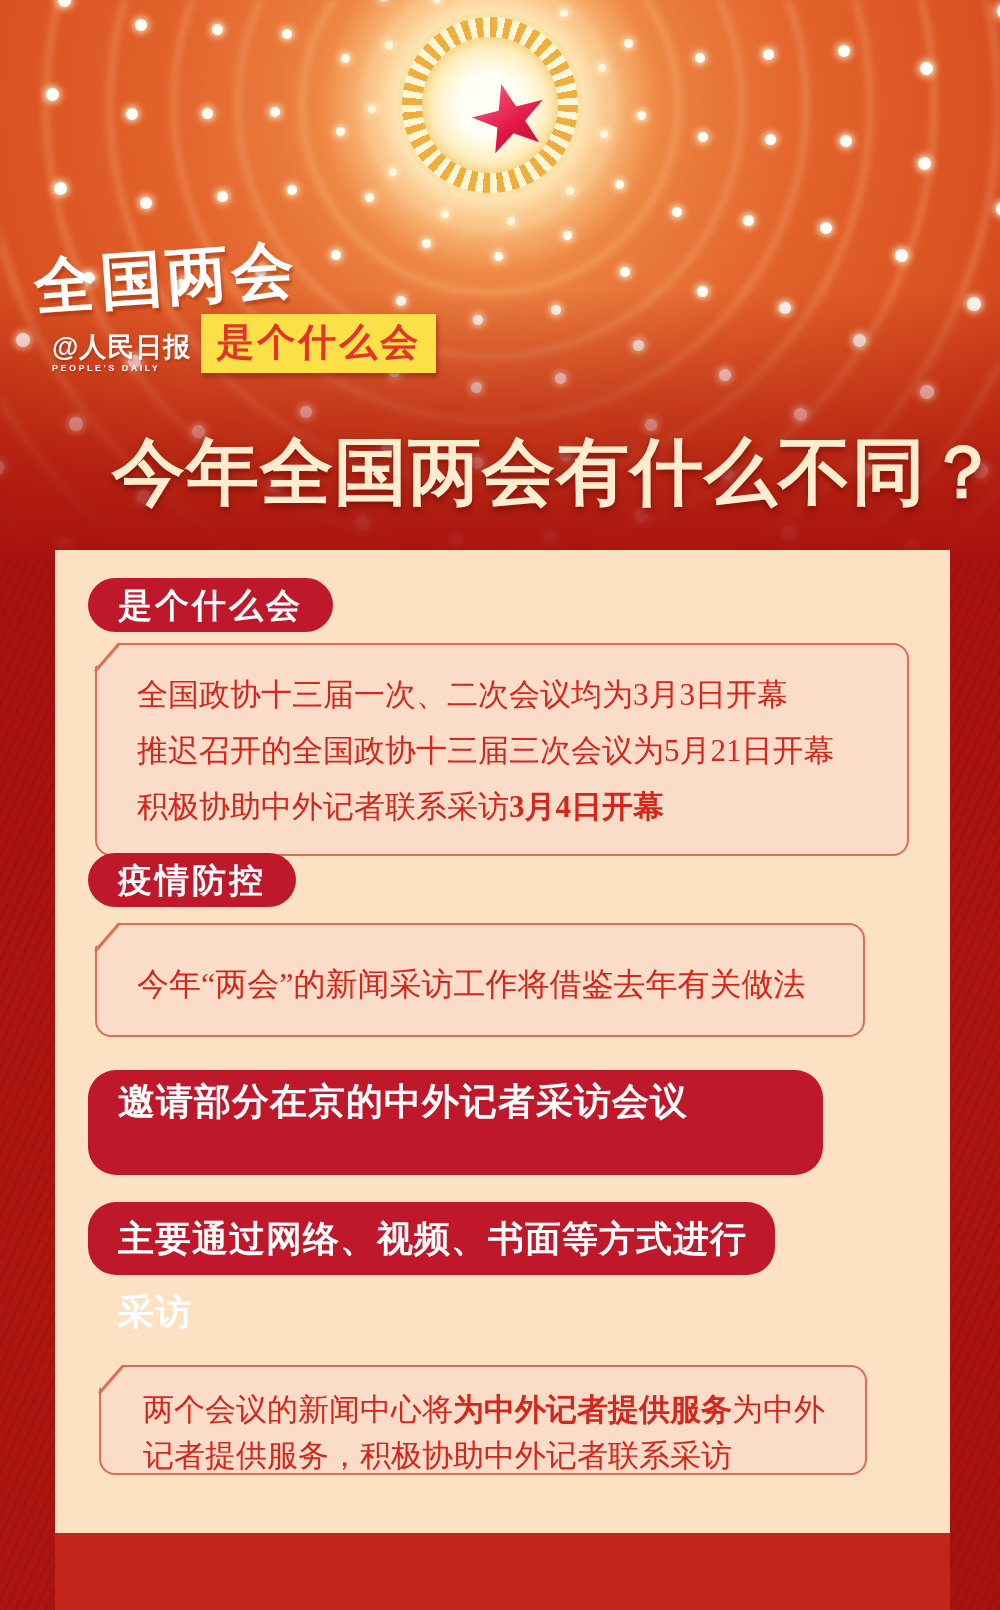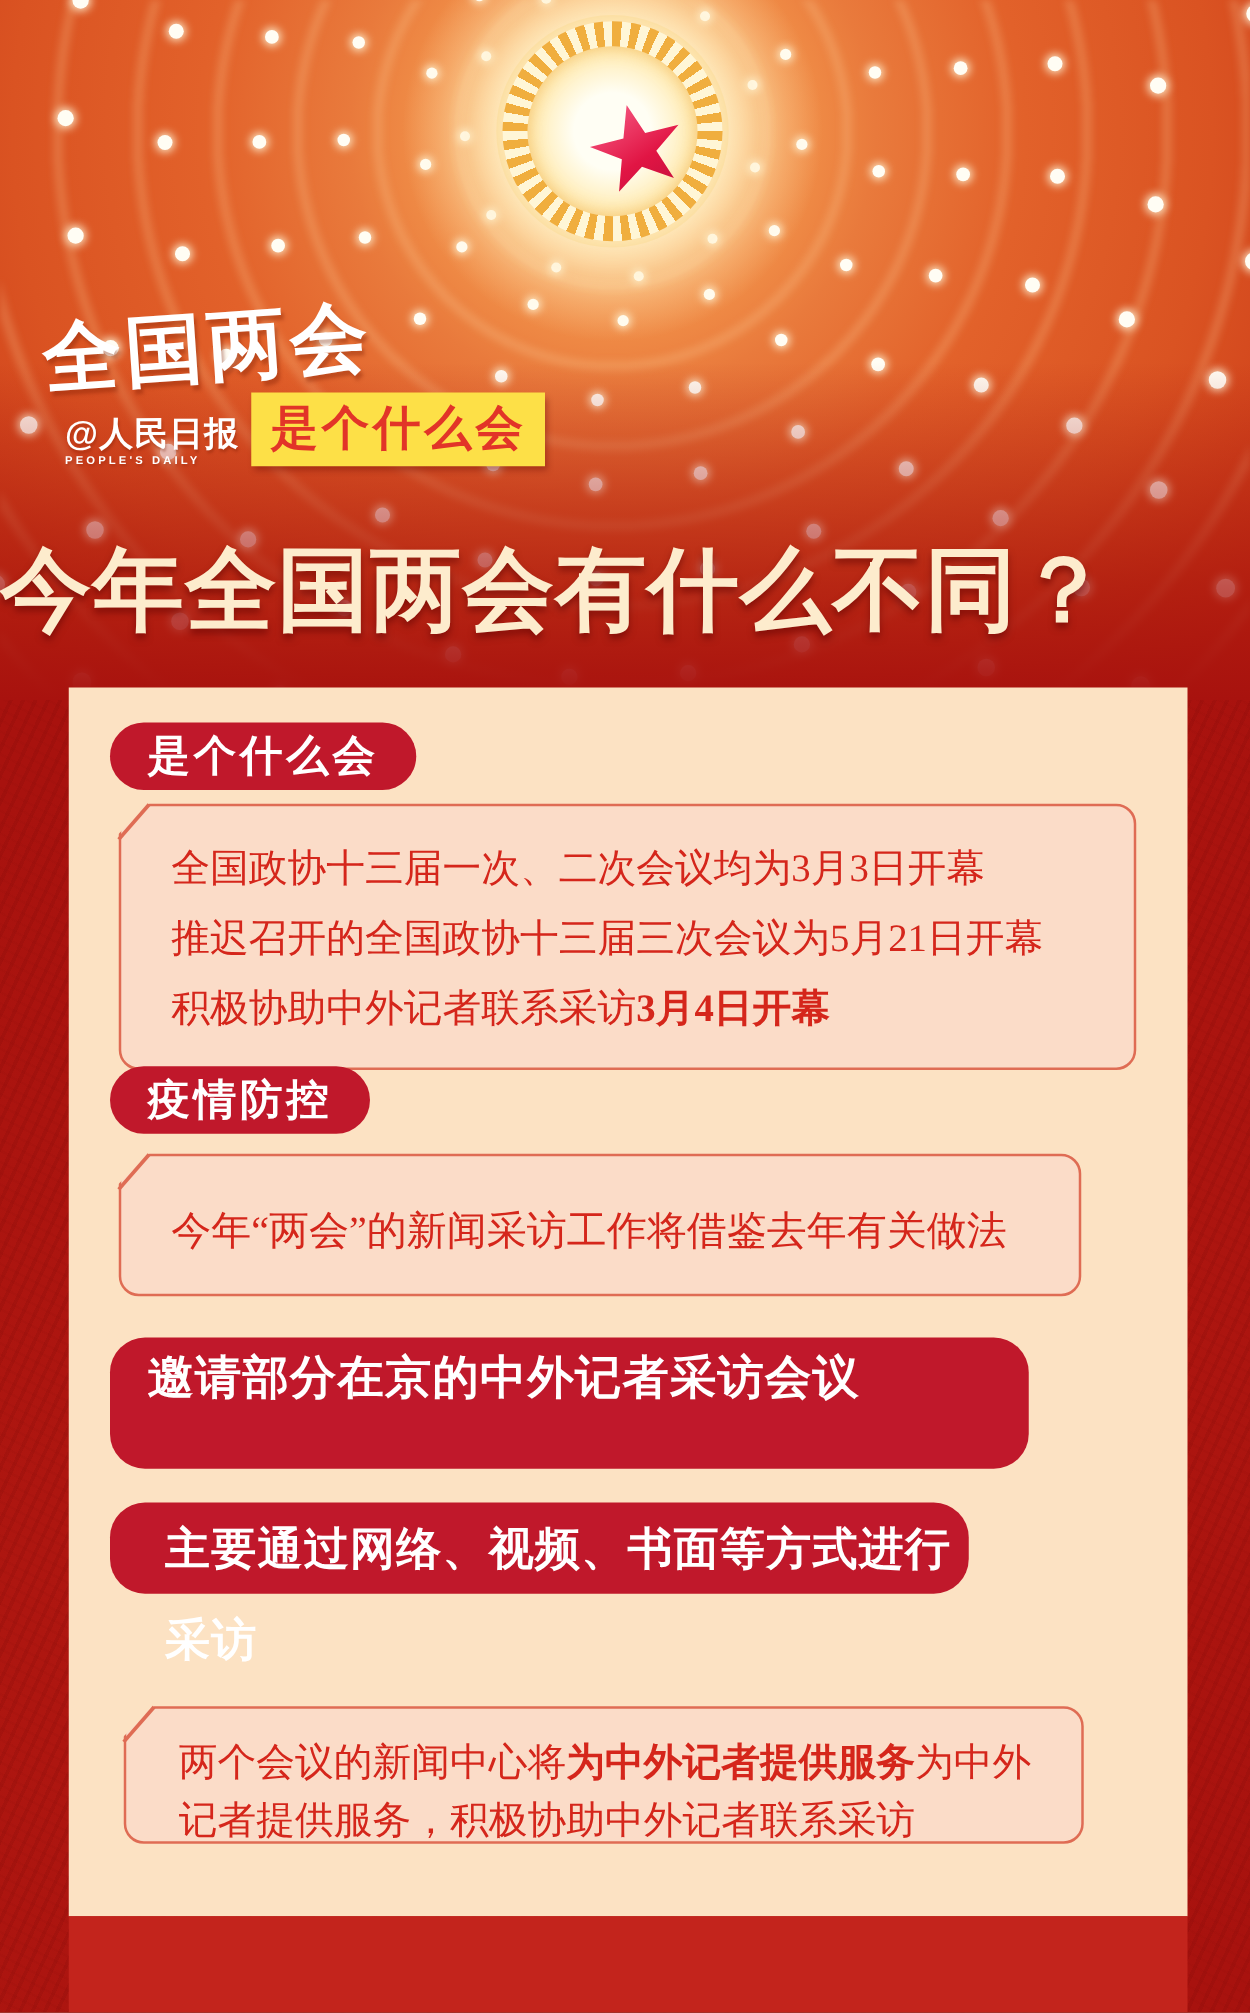--- a/index.html
+++ b/index.html
@@ -68,21 +68,21 @@
   .pd-main{font-size:27px;font-weight:bold;letter-spacing:1px;}
   .pd-sub{font-size:9px;letter-spacing:2.5px;margin-top:3px;font-weight:bold;}
   .topic-badge{
     margin-left:10px;background:#fde047;color:#e23428;
     font-size:38px;font-weight:700;letter-spacing:3px;
     padding:3px 15px 5px 15px;box-shadow:2px 4px 5px rgba(90,0,0,.35);
   }
   
   .main-title{
     position:absolute;top:424px;left:0;width:100%;z-index:6;
-    text-align:left;font-size:73px;font-weight:900;letter-spacing:1px;
+    text-align:right;font-size:73px;font-weight:900;letter-spacing:1px;
     color:#fdeccd;text-shadow:0 4px 6px rgba(90,0,0,.5);
     font-family:"Liberation Serif", serif;
   }
   
   .panel{position:absolute;left:55px;top:550px;width:895px;height:983px;background:#fce2c3;}
   .tag{
     position:absolute;background:#c0182b;color:#ffffff;
     font-weight:900;font-size:34px;letter-spacing:3px;
     height:54px;line-height:54px;padding:0 30px;border-radius:27px;
   }
@@ -106,21 +106,21 @@
     font-size:32px;padding:38px 2px 0 40px;box-sizing:border-box;}
   .note-tech{left:44px;top:815px;width:768px;height:110px;
     font-size:31px;line-height:46px;padding:20px 30px 0 42px;box-sizing:border-box;}
   .note b{font-weight:900;}
   .redbox{
     position:absolute;background:#c0182b;color:#ffffff;font-weight:900;border-radius:28px;
   }
   .redbox-invite{left:33px;top:520px;width:735px;height:105px;
     font-size:37px;line-height:48px;padding:8px 0 0 30px;box-sizing:border-box;letter-spacing:1px;}
   .redbox-online{left:33px;top:652px;width:687px;height:73px;
-    font-size:36px;line-height:73px;padding-left:44px;box-sizing:border-box;letter-spacing:1px;}
+    font-size:36px;line-height:73px;padding-left:30px;box-sizing:border-box;letter-spacing:1px;}
   .redbox-internet{left:33px;top:748px;width:424px;height:66px;
     font-size:36px;line-height:66px;padding-left:30px;box-sizing:border-box;letter-spacing:1px;}
   .footer-red{position:absolute;left:55px;top:1533px;width:895px;height:77px;background:#c3241c;}
 </style>
 </head>
 <body>
 
 <div class="poster">
   <div class="bg-texture"></div>
 

